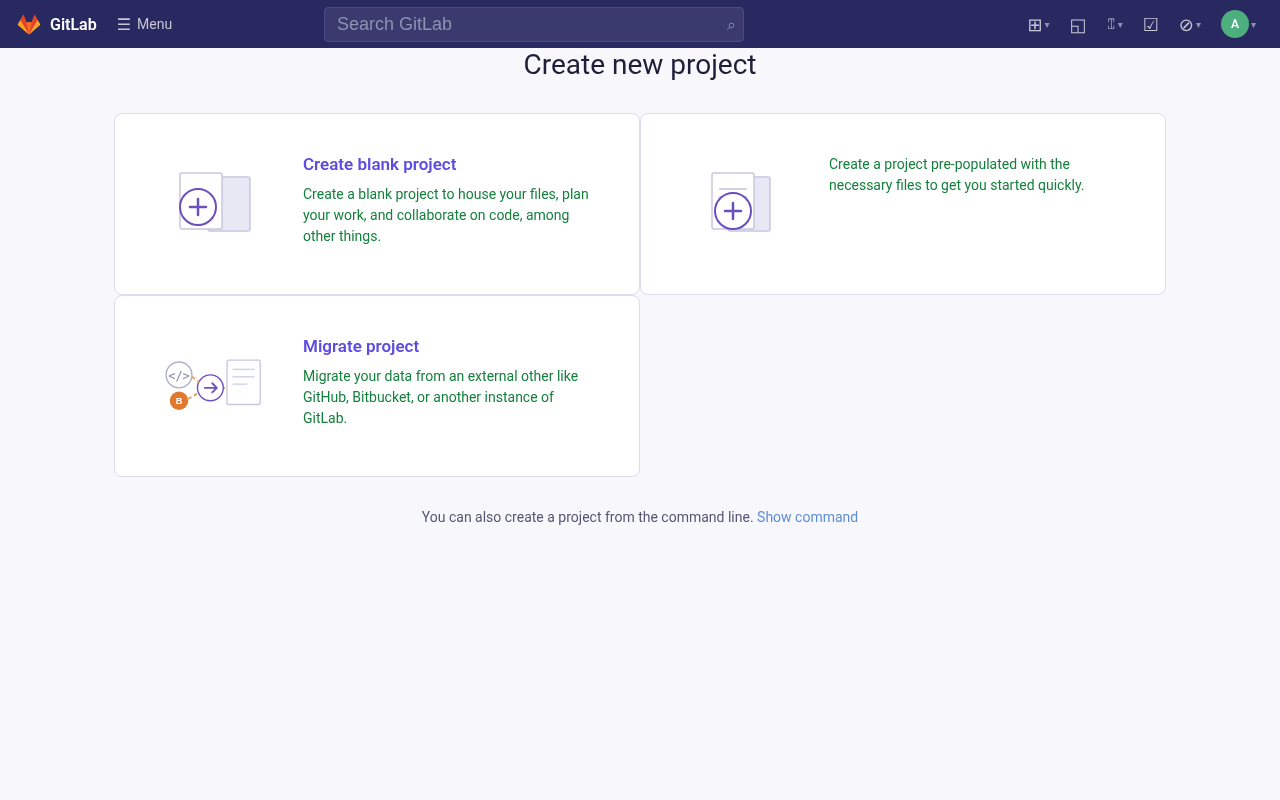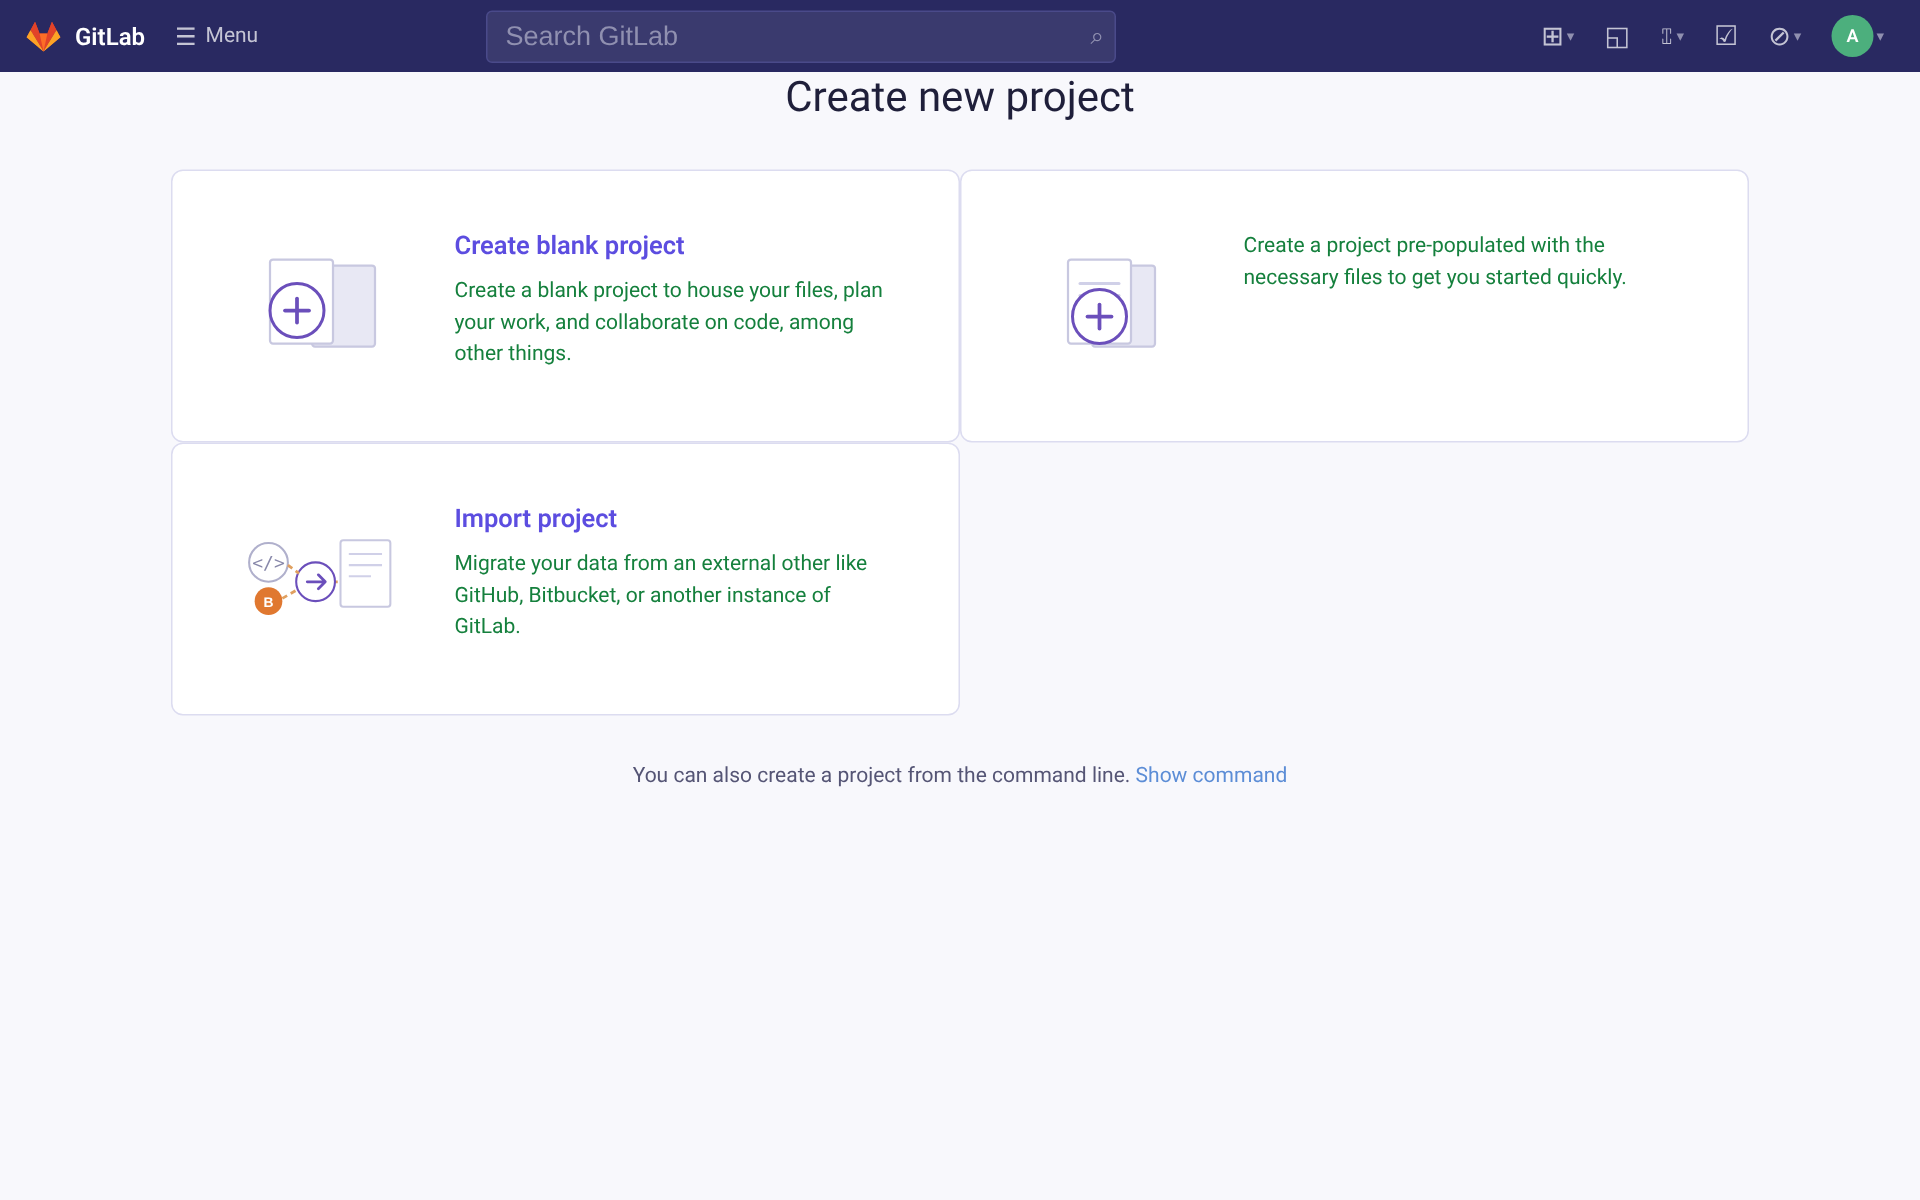--- a/index.html
+++ b/index.html
@@ -290,21 +290,21 @@
 
           <circle cx="26" cy="66" r="10" fill="#e07830"></circle>
           <text x="26" y="70" text-anchor="middle" font-size="10" fill="white" font-family="sans-serif" font-weight="bold">B</text>
 
           <line x1="40" y1="40" x2="48" y2="46" stroke="#e0a060" stroke-width="2" stroke-dasharray="4 3"></line>
 
           <line x1="36" y1="64" x2="48" y2="57" stroke="#e0a060" stroke-width="2" stroke-dasharray="4 3"></line>
         </svg>
       </div>
       <div class="card-content">
-        <div class="card-title">Import project</div>
+        <div class="card-title">Migrate project</div>
         <div class="card-description">Migrate your data from an external other like GitHub, Bitbucket, or another instance of GitLab.</div>
       </div>
     </div>
 
   </div>
 
   <div class="bottom-note">
     <span>You can also create a project from the command line.</span>
     <a href="#">Show command</a>
   </div>

